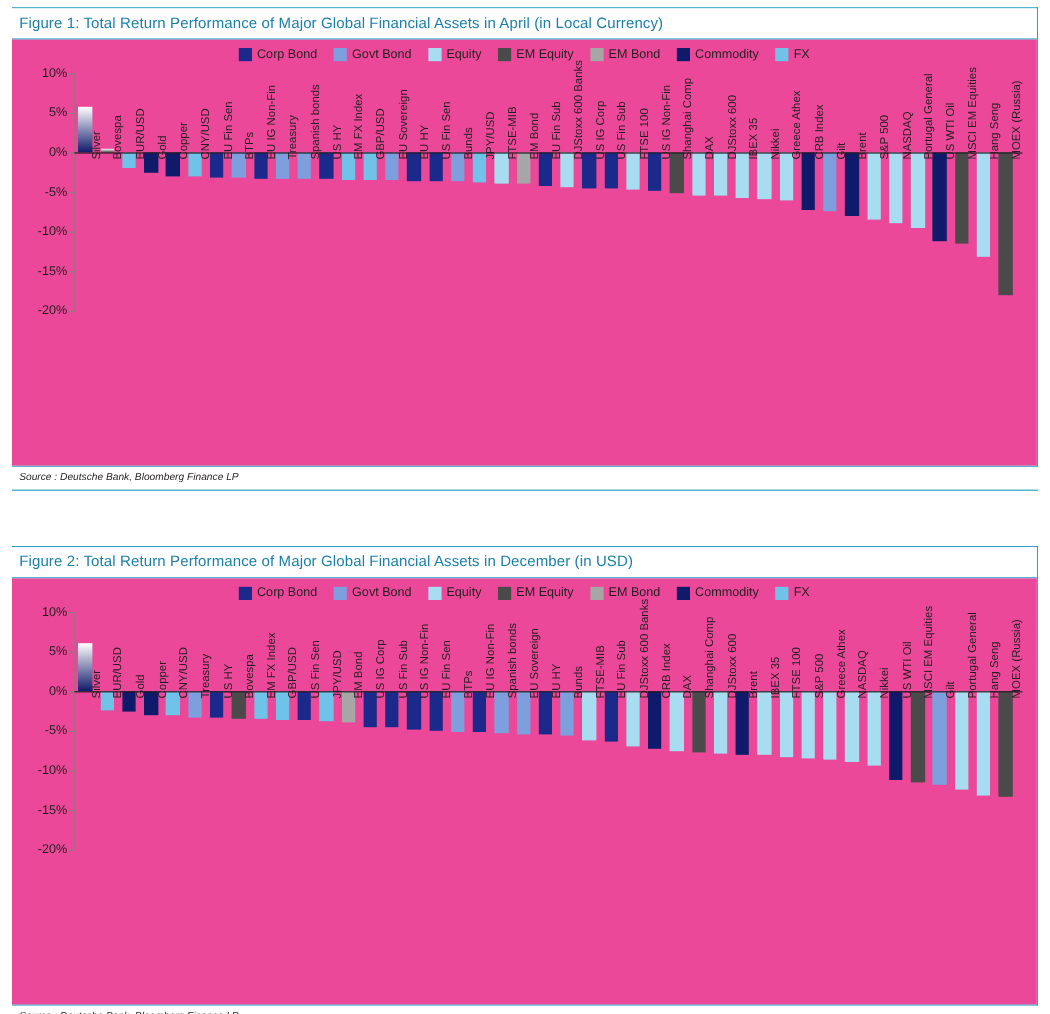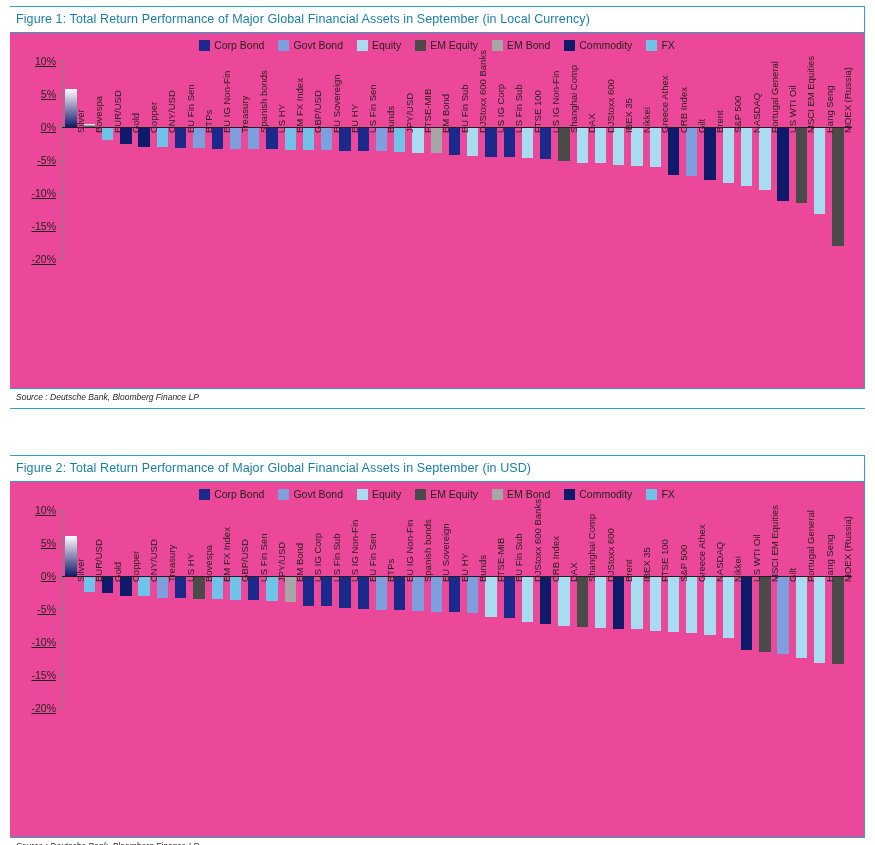--- a/index.html
+++ b/index.html
@@ -103,21 +103,20 @@
   }
   .y-label {
     position: absolute;
     right: 100%;
     margin-right: 6px;
     transform: translateY(-50%);
     font-size: 10.5px;
     white-space: nowrap;
     text-align: right;
     width: 42px;
-    text-decoration: underline;
   }
   .y-tick {
     position: absolute;
     left: -4px;
     width: 4px;
     height: 1px;
     background: #808080;
   }
   .bars {
     position: absolute;
@@ -143,21 +142,21 @@
     transform-origin: left top;
     transform: rotate(-90deg);
     text-align: right;
   }
 </style>
 </head>
 <body>
 
 <div class="figure" id="figure1">
   <div class="fig-frame">
-    <div class="fig-title">Figure 1: Total Return Performance of Major Global Financial Assets in September (in Local Currency)</div>
+    <div class="fig-title">Figure 1: Total Return Performance of Major Global Financial Assets in April (in Local Currency)</div>
     <div class="fig-body">
       <div class="legend">
           <div class="legend-item">
             <span class="legend-swatch" style="background: rgb(27, 42, 138);"></span>
             <span>Corp Bond</span>
           </div>
           <div class="legend-item">
             <span class="legend-swatch" style="background: rgb(126, 159, 221);"></span>
             <span>Govt Bond</span>
           </div>
@@ -291,21 +290,21 @@
           <div class="xlabel" style="left: 831.872px; top: 100px;">MOEX (Russia)</div>
         </div>
     </div>
   </div>
   <div class="fig-source">Source : Deutsche Bank, Bloomberg Finance LP</div>
   <div class="fig-bottom-rule"></div>
 </div>
 
 <div class="figure" id="figure2">
   <div class="fig-frame">
-    <div class="fig-title">Figure 2: Total Return Performance of Major Global Financial Assets in September (in USD)</div>
+    <div class="fig-title">Figure 2: Total Return Performance of Major Global Financial Assets in December (in USD)</div>
     <div class="fig-body">
       <div class="legend">
           <div class="legend-item">
             <span class="legend-swatch" style="background: rgb(27, 42, 138);"></span>
             <span>Corp Bond</span>
           </div>
           <div class="legend-item">
             <span class="legend-swatch" style="background: rgb(126, 159, 221);"></span>
             <span>Govt Bond</span>
           </div>

